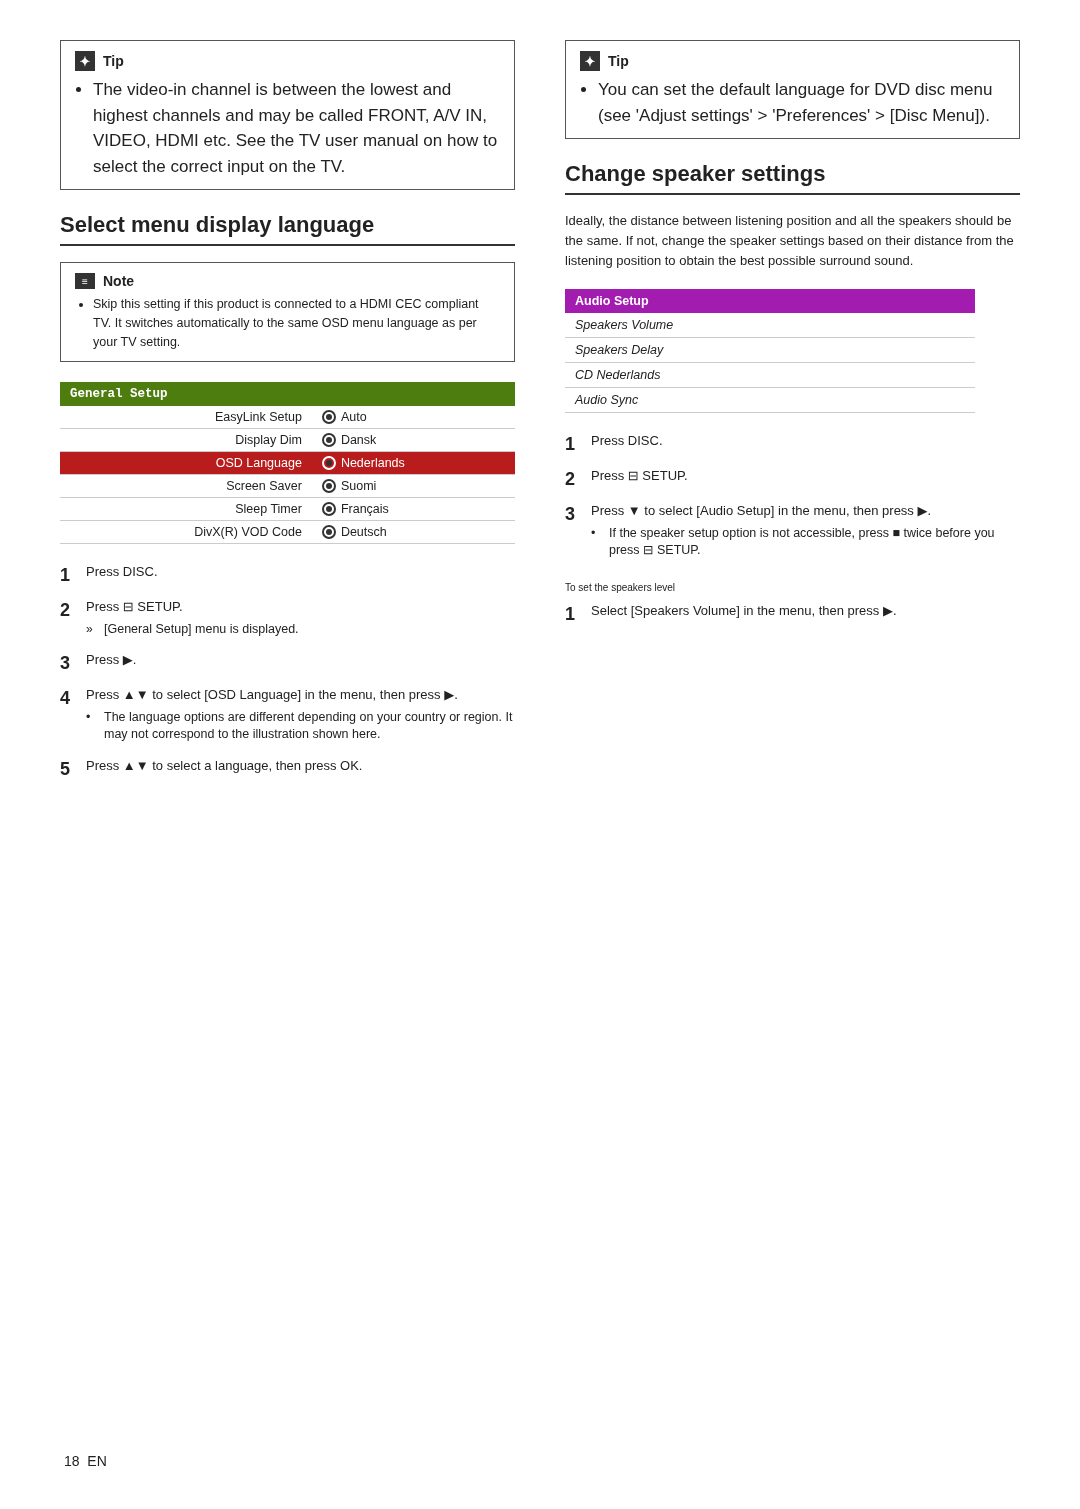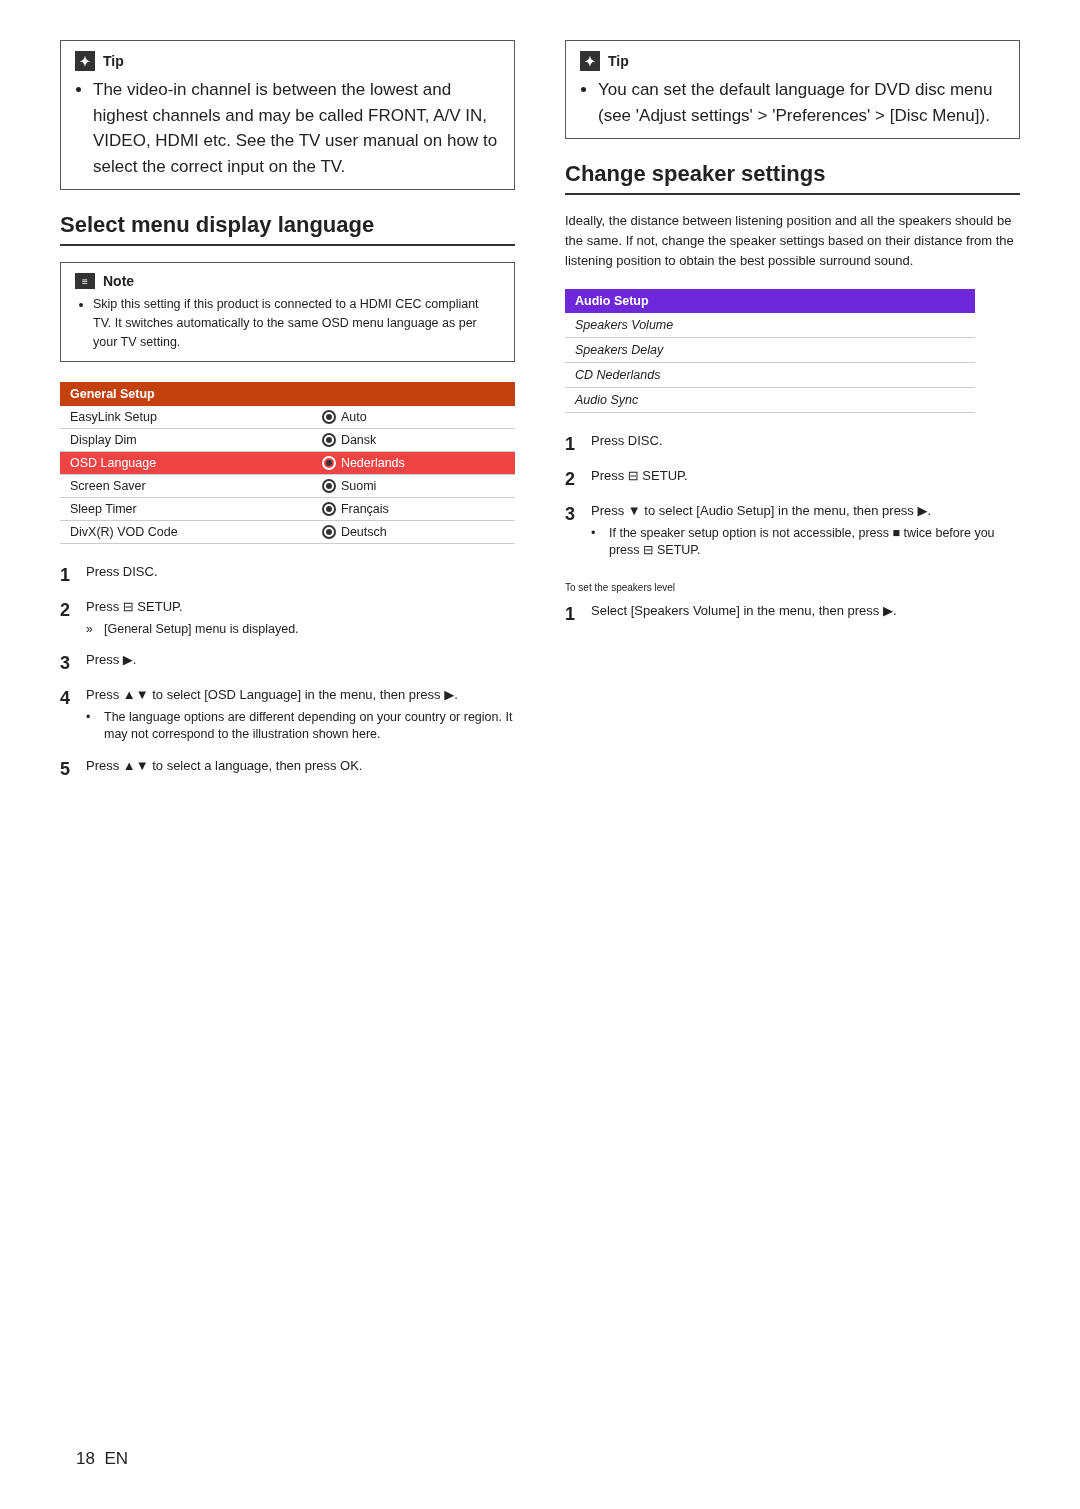--- a/index.html
+++ b/index.html
@@ -93,33 +93,35 @@
     }
 
     
     .setup-table {
       border-collapse: collapse;
       width: 100%;
       margin-bottom: 18px;
       font-size: 12.5px;
     }
     .setup-table th {
-      background: #c2410c;
+      background: #4d7c0f;
       color: #fff;
       padding: 5px 10px;
       text-align: left;
       font-weight: bold;
+      font-family: Liberation Mono, monospace;
     }
     .setup-table td {
       border-bottom: 1px solid #ccc;
       padding: 4px 10px;
       vertical-align: middle;
+      text-align: right;
     }
     .setup-table tr.highlighted td {
-      background: #ef4444;
+      background: #b91c1c;
       color: #fff;
     }
     .radio-dot {
       display: inline-flex;
       align-items: center;
       justify-content: center;
       width: 14px;
       height: 14px;
       border: 2px solid #333;
       border-radius: 50%;
@@ -178,37 +180,37 @@
     }
 
     
     .audio-table {
       border-collapse: collapse;
       width: 90%;
       margin-bottom: 18px;
       font-size: 12.5px;
     }
     .audio-table th {
-      background: #6d28d9;
+      background: #a21caf;
       color: #fff;
       padding: 5px 10px;
       text-align: left;
       font-weight: bold;
     }
     .audio-table td {
       border-bottom: 1px solid #ccc;
       padding: 5px 10px;
       font-style: italic;
     }
 
     .page-footer {
       position: fixed;
       bottom: 40px;
-      left: 76px;
-      font-size: 17px;
+      left: 64px;
+      font-size: 14px;
     }
 
     .speakers-section {
       margin-top: 18px;
     }
     .speakers-label {
       font-size: 10px;
       margin-bottom: 8px;
     }
 

